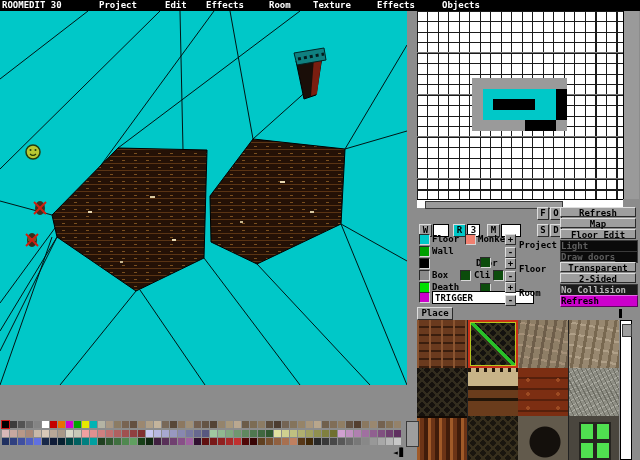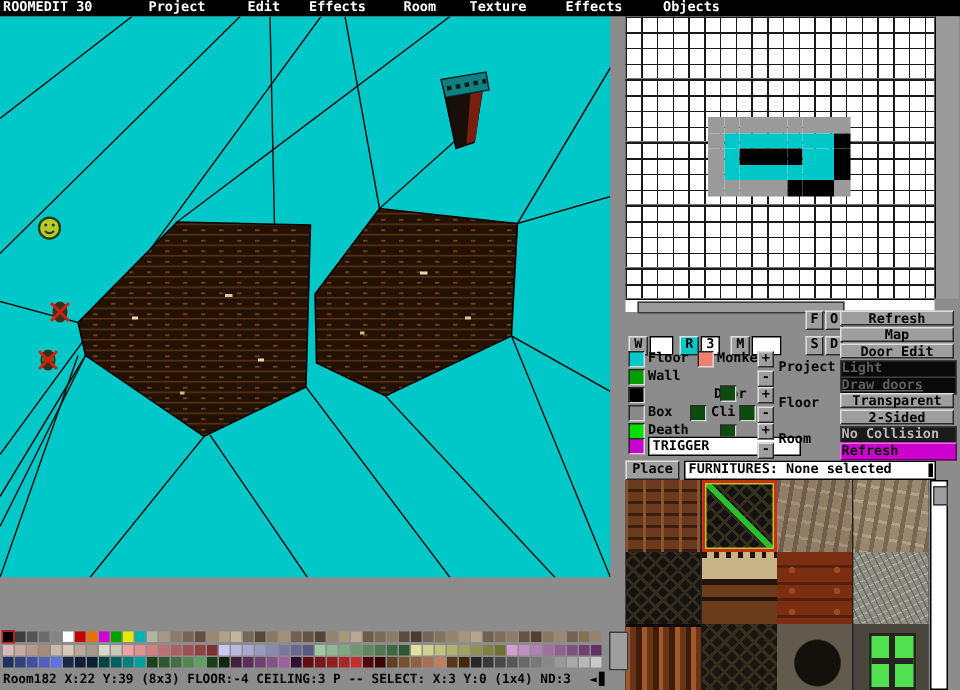--- a/index.html
+++ b/index.html
@@ -321,31 +321,30 @@
       <div class="btn raised mini" style="position: absolute; left: 505px; top: 271px;">-</div>
       <span class="step-label" style="position: absolute; left: 519px; top: 264px;">Floor</span>
       <div class="btn raised mini" style="position: absolute; left: 505px; top: 282px;">+</div>
       <div class="btn raised mini" style="position: absolute; left: 505px; top: 295px;">-</div>
       <span class="step-label" style="position: absolute; left: 519px; top: 288px;">Room</span>
     </div>
 
   <div id="action-buttons">
       <div class="btn abtn gray raised" style="top: 207px;">Refresh</div>
       <div class="btn abtn gray raised" style="top: 218px;">Map</div>
-      <div class="btn abtn gray raised" style="top: 229px;">Door Edit</div>
+      <div class="btn abtn gray raised" style="top: 229px;">Floor Edit</div>
       <div class="btn abtn dark" style="top: 240px;">Light</div>
       <div class="btn abtn dark" style="top: 251px; text-decoration: underline;">Draw doors</div>
       <div class="btn abtn gray raised" style="top: 262px;">Transparent</div>
       <div class="btn abtn gray raised" style="top: 273px;">2-Sided</div>
       <div class="btn abtn darklight" style="top: 284px;">No Collision</div>
       <div class="btn abtn magenta" style="top: 295px;">Refresh</div>
     </div>
 
   <div id="btn-place" class="btn raised">Place</div>
-  <div id="furniture-select" class="inp">FURNITURES: None selected</div>
   <div id="dd-arrow"></div>
 
   <div id="textures">
       <div class="tile pat-bricks" style="left: 0px; top: 0px; --c1: #6a3a1e; --c2: #3a1e0e; --c3: #8a5430;"></div>
       <div class="tile pat-lattice diag sel" style="left: 50.5px; top: 0px; --c1: #141210; --c2: #34301e; --c3: #28c028;"></div>
       <div class="tile pat-stone" style="left: 101px; top: 0px; --c1: #8e7e66; --c2: #6e5e4a; --c3: #a49078;"></div>
       <div class="tile pat-stone" style="left: 151.5px; top: 0px; --c1: #988870; --c2: #786850; --c3: #b0a088;"></div>
       <div class="tile pat-lattice" style="left: 0px; top: 48px; --c1: #16120e; --c2: #322c1e; --c3: #000000;"></div>
       <div class="tile pat-keys" style="left: 50.5px; top: 48px; --c1: #c8b488; --c2: #201408; --c3: #6a3c1c;"></div>
       <div class="tile pat-rivets" style="left: 101px; top: 48px; --c1: #7c2e12; --c2: #56200c; --c3: #9c4a22;"></div>
@@ -528,17 +527,16 @@
       <div class="pswatch" style="left: 352px; top: 17px; background: rgb(120, 120, 120);"></div>
       <div class="pswatch" style="left: 360px; top: 17px; background: rgb(136, 136, 136);"></div>
       <div class="pswatch" style="left: 368px; top: 17px; background: rgb(152, 152, 152);"></div>
       <div class="pswatch" style="left: 376px; top: 17px; background: rgb(168, 168, 168);"></div>
       <div class="pswatch" style="left: 384px; top: 17px; background: rgb(184, 184, 184);"></div>
       <div class="pswatch" style="left: 392px; top: 17px; background: rgb(200, 200, 200);"></div>
     </div>
   <div id="pal-slider"></div>
 
   <div id="statusbar">
-    <span id="status-text">Room182 X:22 Y:39 (8x3) FLOOR:-4 CEILING:3 P -- SELECT: X:3 Y:0 (1x4) ND:3</span>
     <span id="status-glyph">◄▐▌</span>
   </div>
 
 </div>
 
 </body></html>

